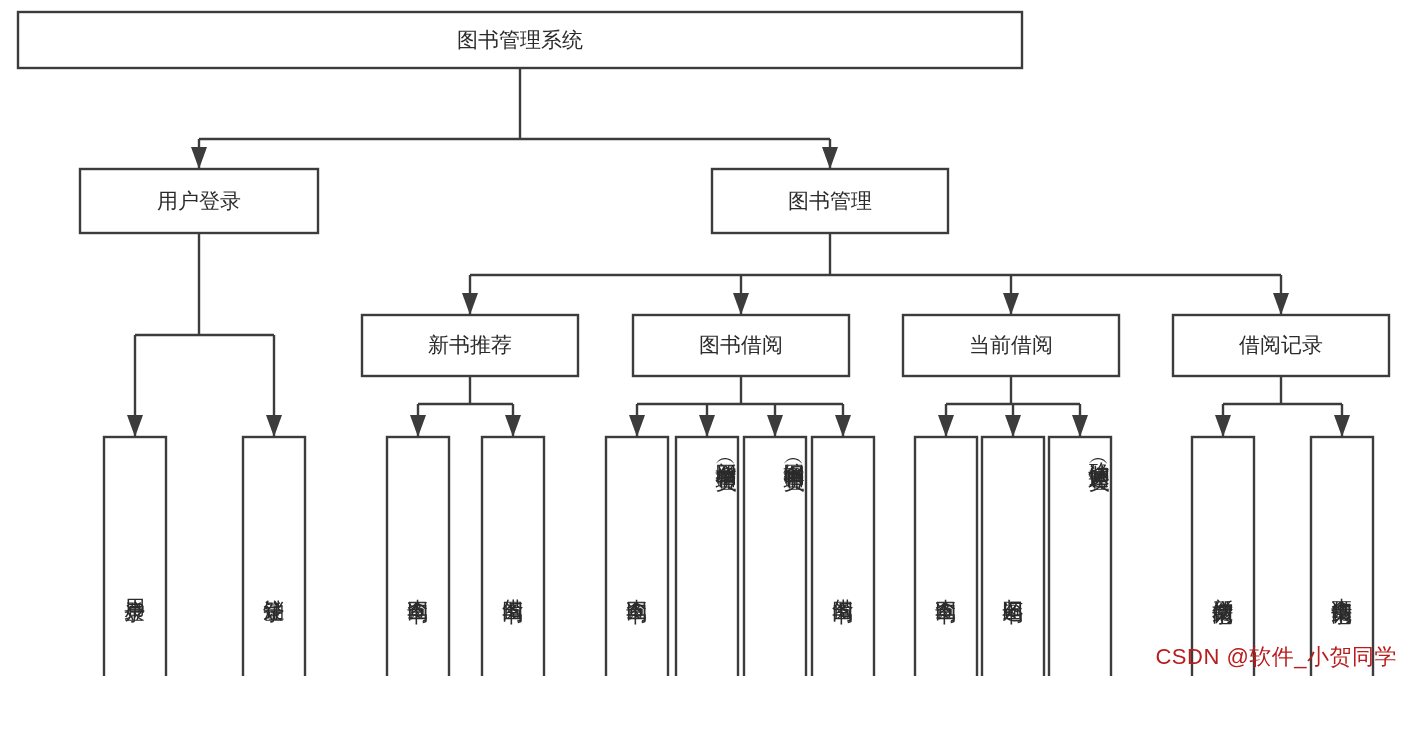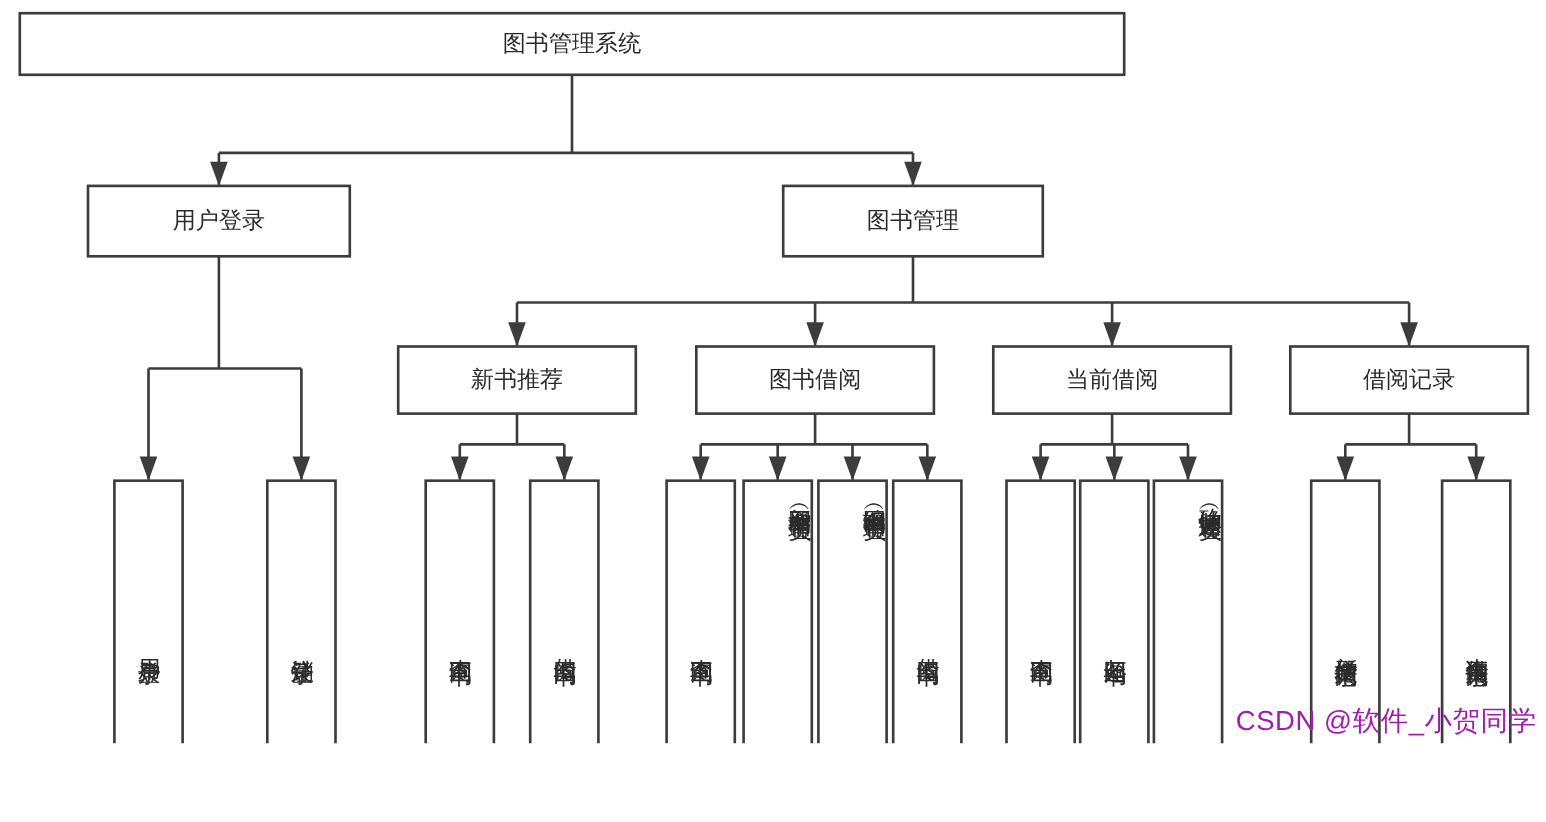--- a/index.html
+++ b/index.html
@@ -57,22 +57,22 @@
     color: #2b2b2b;
     text-align: center;
     white-space: nowrap;
     pointer-events: none;
   }
   .watermark {
     position: absolute;
     right: 8px;
     bottom: 4px;
     font-family: "Liberation Sans", "DejaVu Sans", sans-serif;
-    font-size: 25px;
-    color: #a21caf;
+    font-size: 22px;
+    color: #b91c1c;
     white-space: nowrap;
     letter-spacing: 0.5px;
   }
 </style>
 </head>
 <body>
 
 <div id="diagram-root">
 
   <svg id="tree-svg" viewBox="0 0 1405 747">

